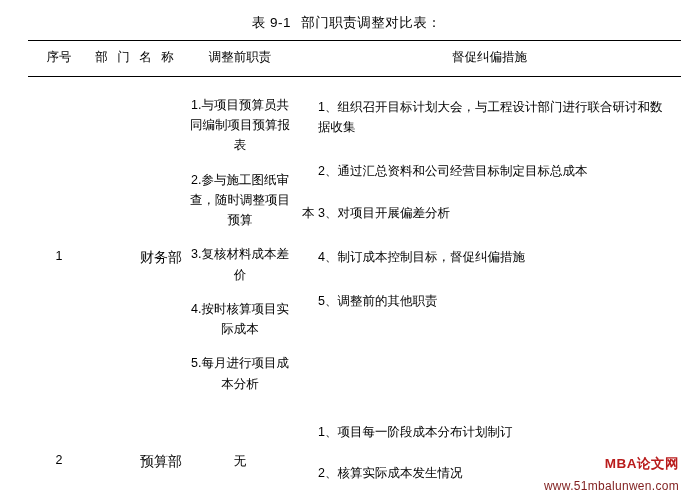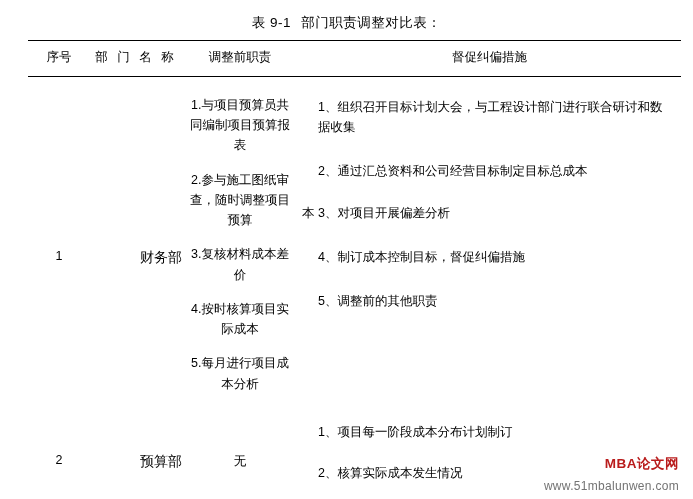--- a/index.html
+++ b/index.html
@@ -107,21 +107,21 @@
     font-size: 13.5px;
     color: #b91c1c;
     letter-spacing: 0.5px;
   }
   .footer-url {
     position: absolute;
     right: 14px;
     bottom: 6px;
     font-family: "Liberation Sans", "DejaVu Sans", sans-serif;
     font-size: 12px;
-    color: #737373;
+    color: #7f1d1d;
     letter-spacing: 0.3px;
   }
   .seq-pos-1 { padding-top: 172px; }
   .dept-pos-1 { padding-top: 172px; }
   .seq-pos-2 { padding-top: 45px; }
   .dept-pos-2 { padding-top: 45px; }
   .before-pos-2 { padding-top: 45px; text-align:center; }
   .before-pad { padding-top: 18px; }
   .after-pad { padding-top: 18px; }
   .after-pad-2 { padding-top: 12px; }

